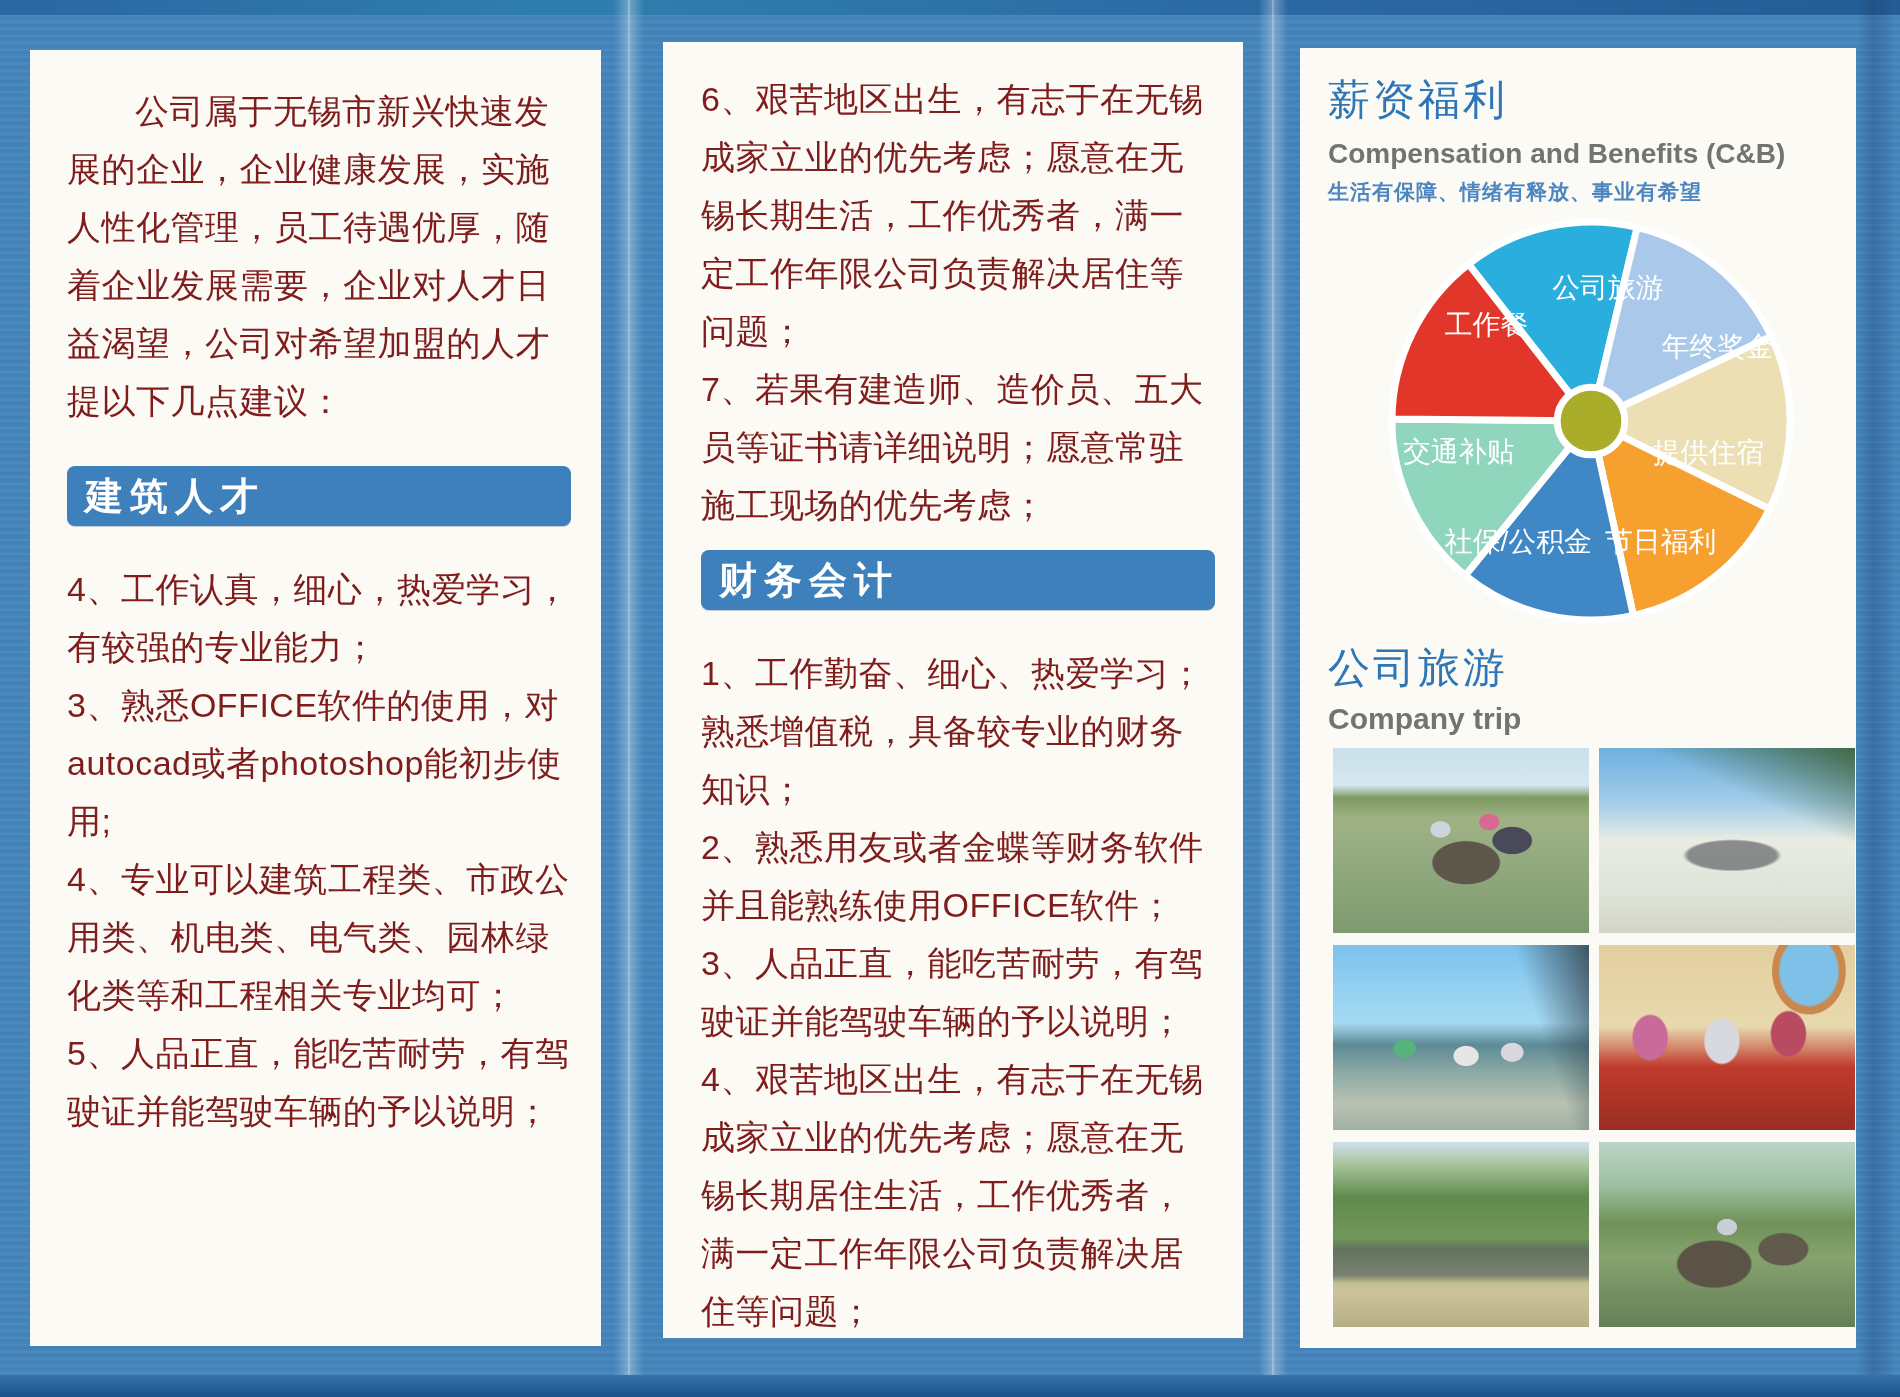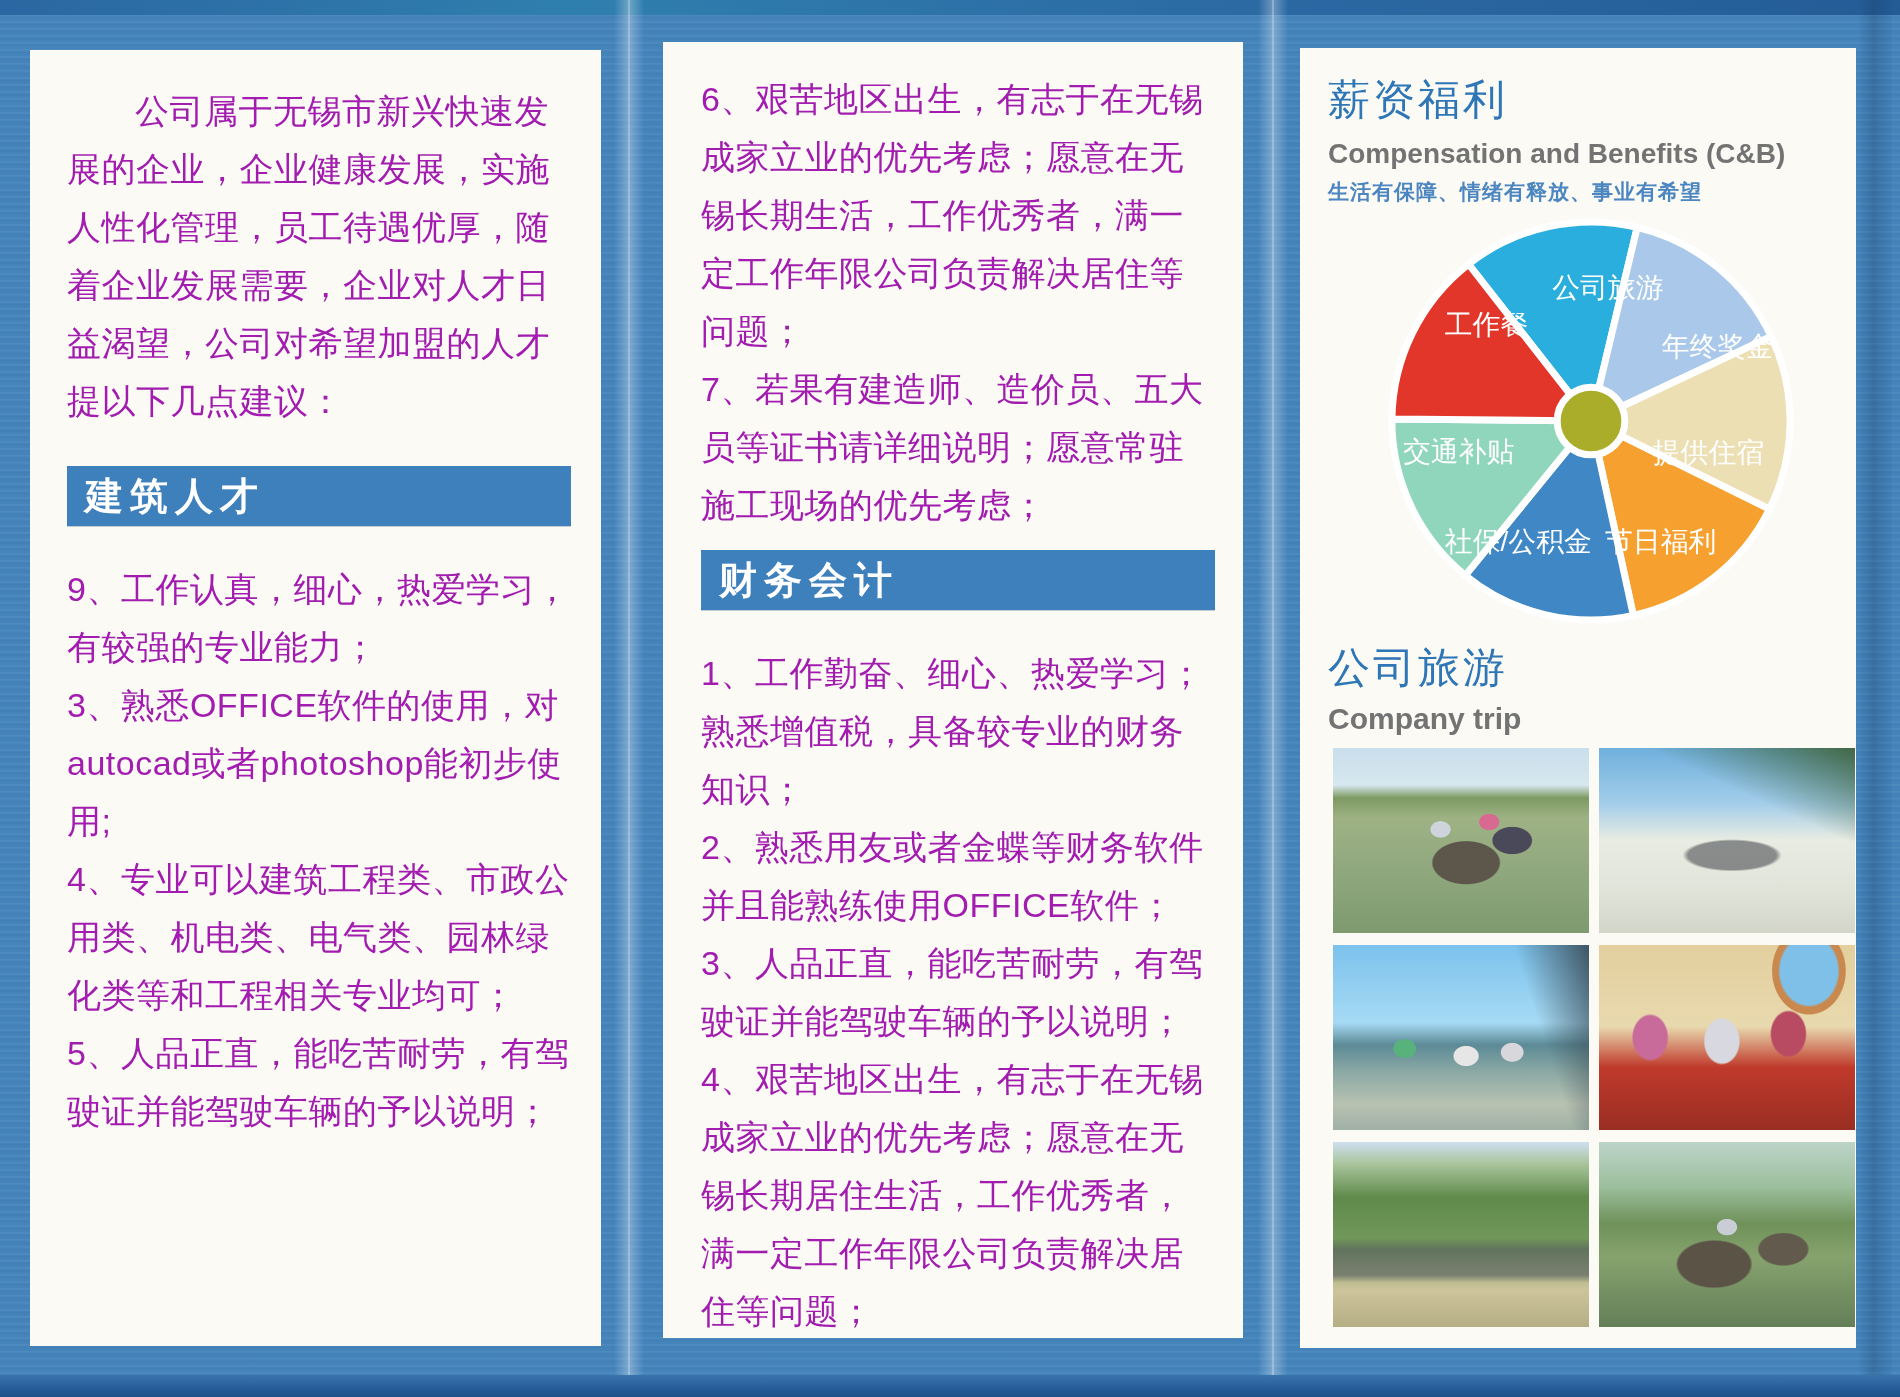--- a/index.html
+++ b/index.html
@@ -21,26 +21,26 @@
   .fold{position:absolute;top:0;height:100%;width:30px;
     background:linear-gradient(90deg,rgba(255,255,255,0) 0%,rgba(255,255,255,0.28) 45%,rgba(255,255,255,0.55) 50%,rgba(255,255,255,0.28) 55%,rgba(255,255,255,0) 100%);}
   .fold-1{left:614px;}
   .fold-2{left:1258px;}
 
   .panel{position:absolute;background:#fbfaf5;box-sizing:border-box;}
   .panel-left  {left:30px;  top:50px; width:571px; height:1296px; padding:32px 30px 0 37px;}
   .panel-middle{left:663px; top:42px; width:580px; height:1296px; padding:28px 28px 0 38px;}
   .panel-right {left:1300px;top:48px; width:556px; height:1300px;}
 
-  .body-text{font-size:34px;line-height:58px;color:#a21caf;margin:0;letter-spacing:0.5px;}
+  .body-text{font-size:34px;line-height:58px;color:#7f1d1d;margin:0;letter-spacing:0.5px;}
   .intro{text-indent:2em;}
 
   .section-bar{margin:36px 0 34px;background:#3d80bc;color:#ffffff;height:60px;line-height:60px;
     font-size:38px;font-weight:bold;letter-spacing:7px;padding-left:18px;
-    box-shadow:0 1px 0 rgba(30,70,115,0.25);}
+    box-shadow:0 1px 0 rgba(30,70,115,0.25);border-radius:8px;}
   .panel-middle .section-bar{margin:16px 0 34px;}
 
   
   .benefits-block{position:absolute;left:28px;top:24px;}
   .rp-title{color:#2f76b6;font-size:42px;font-weight:normal;margin:0 0 10px 0;letter-spacing:3px;}
   .rp-sub{color:#737373;font-size:28px;font-weight:bold;margin:0 0 8px 0;}
   .rp-tagline{color:#4c86c0;font-size:21px;font-weight:bold;margin:0;letter-spacing:1px;}
 
   .pie-wrap{position:absolute;left:86px;top:168px;width:410px;height:410px;}
   .pie-wrap svg{width:100%;height:100%;display:block;}
@@ -91,21 +91,21 @@
   <div class="edge-top"></div>
   <div class="fold fold-1"></div>
   <div class="fold fold-2"></div>
   <div class="right-shadow"></div>
 
   <section class="panel panel-left">
     <p class="body-text intro">公司属于无锡市新兴快速发展的企业，企业健康发展，实施人性化管理，员工待遇优厚，随着企业发展需要，企业对人才日益渴望，公司对希望加盟的人才提以下几点建议：</p>
     <div class="section-bar">
       <span>建筑人才</span>
     </div>
-    <p class="body-text">9、工作认真，细心，热爱学习，有较强的专业能力；</p>
+    <p class="body-text">4、工作认真，细心，热爱学习，有较强的专业能力；</p>
     <p class="body-text">3、熟悉OFFICE软件的使用，对autocad或者photoshop能初步使用;</p>
     <p class="body-text">4、专业可以建筑工程类、市政公用类、机电类、电气类、园林绿化类等和工程相关专业均可；</p>
     <p class="body-text">5、人品正直，能吃苦耐劳，有驾驶证并能驾驶车辆的予以说明；</p>
   </section>
 
   <section class="panel panel-middle">
     <p class="body-text">6、艰苦地区出生，有志于在无锡成家立业的优先考虑；愿意在无锡长期生活，工作优秀者，满一定工作年限公司负责解决居住等问题；</p>
     <p class="body-text">7、若果有建造师、造价员、五大员等证书请详细说明；愿意常驻施工现场的优先考虑；</p>
     <div class="section-bar">
       <span>财务会计</span>

